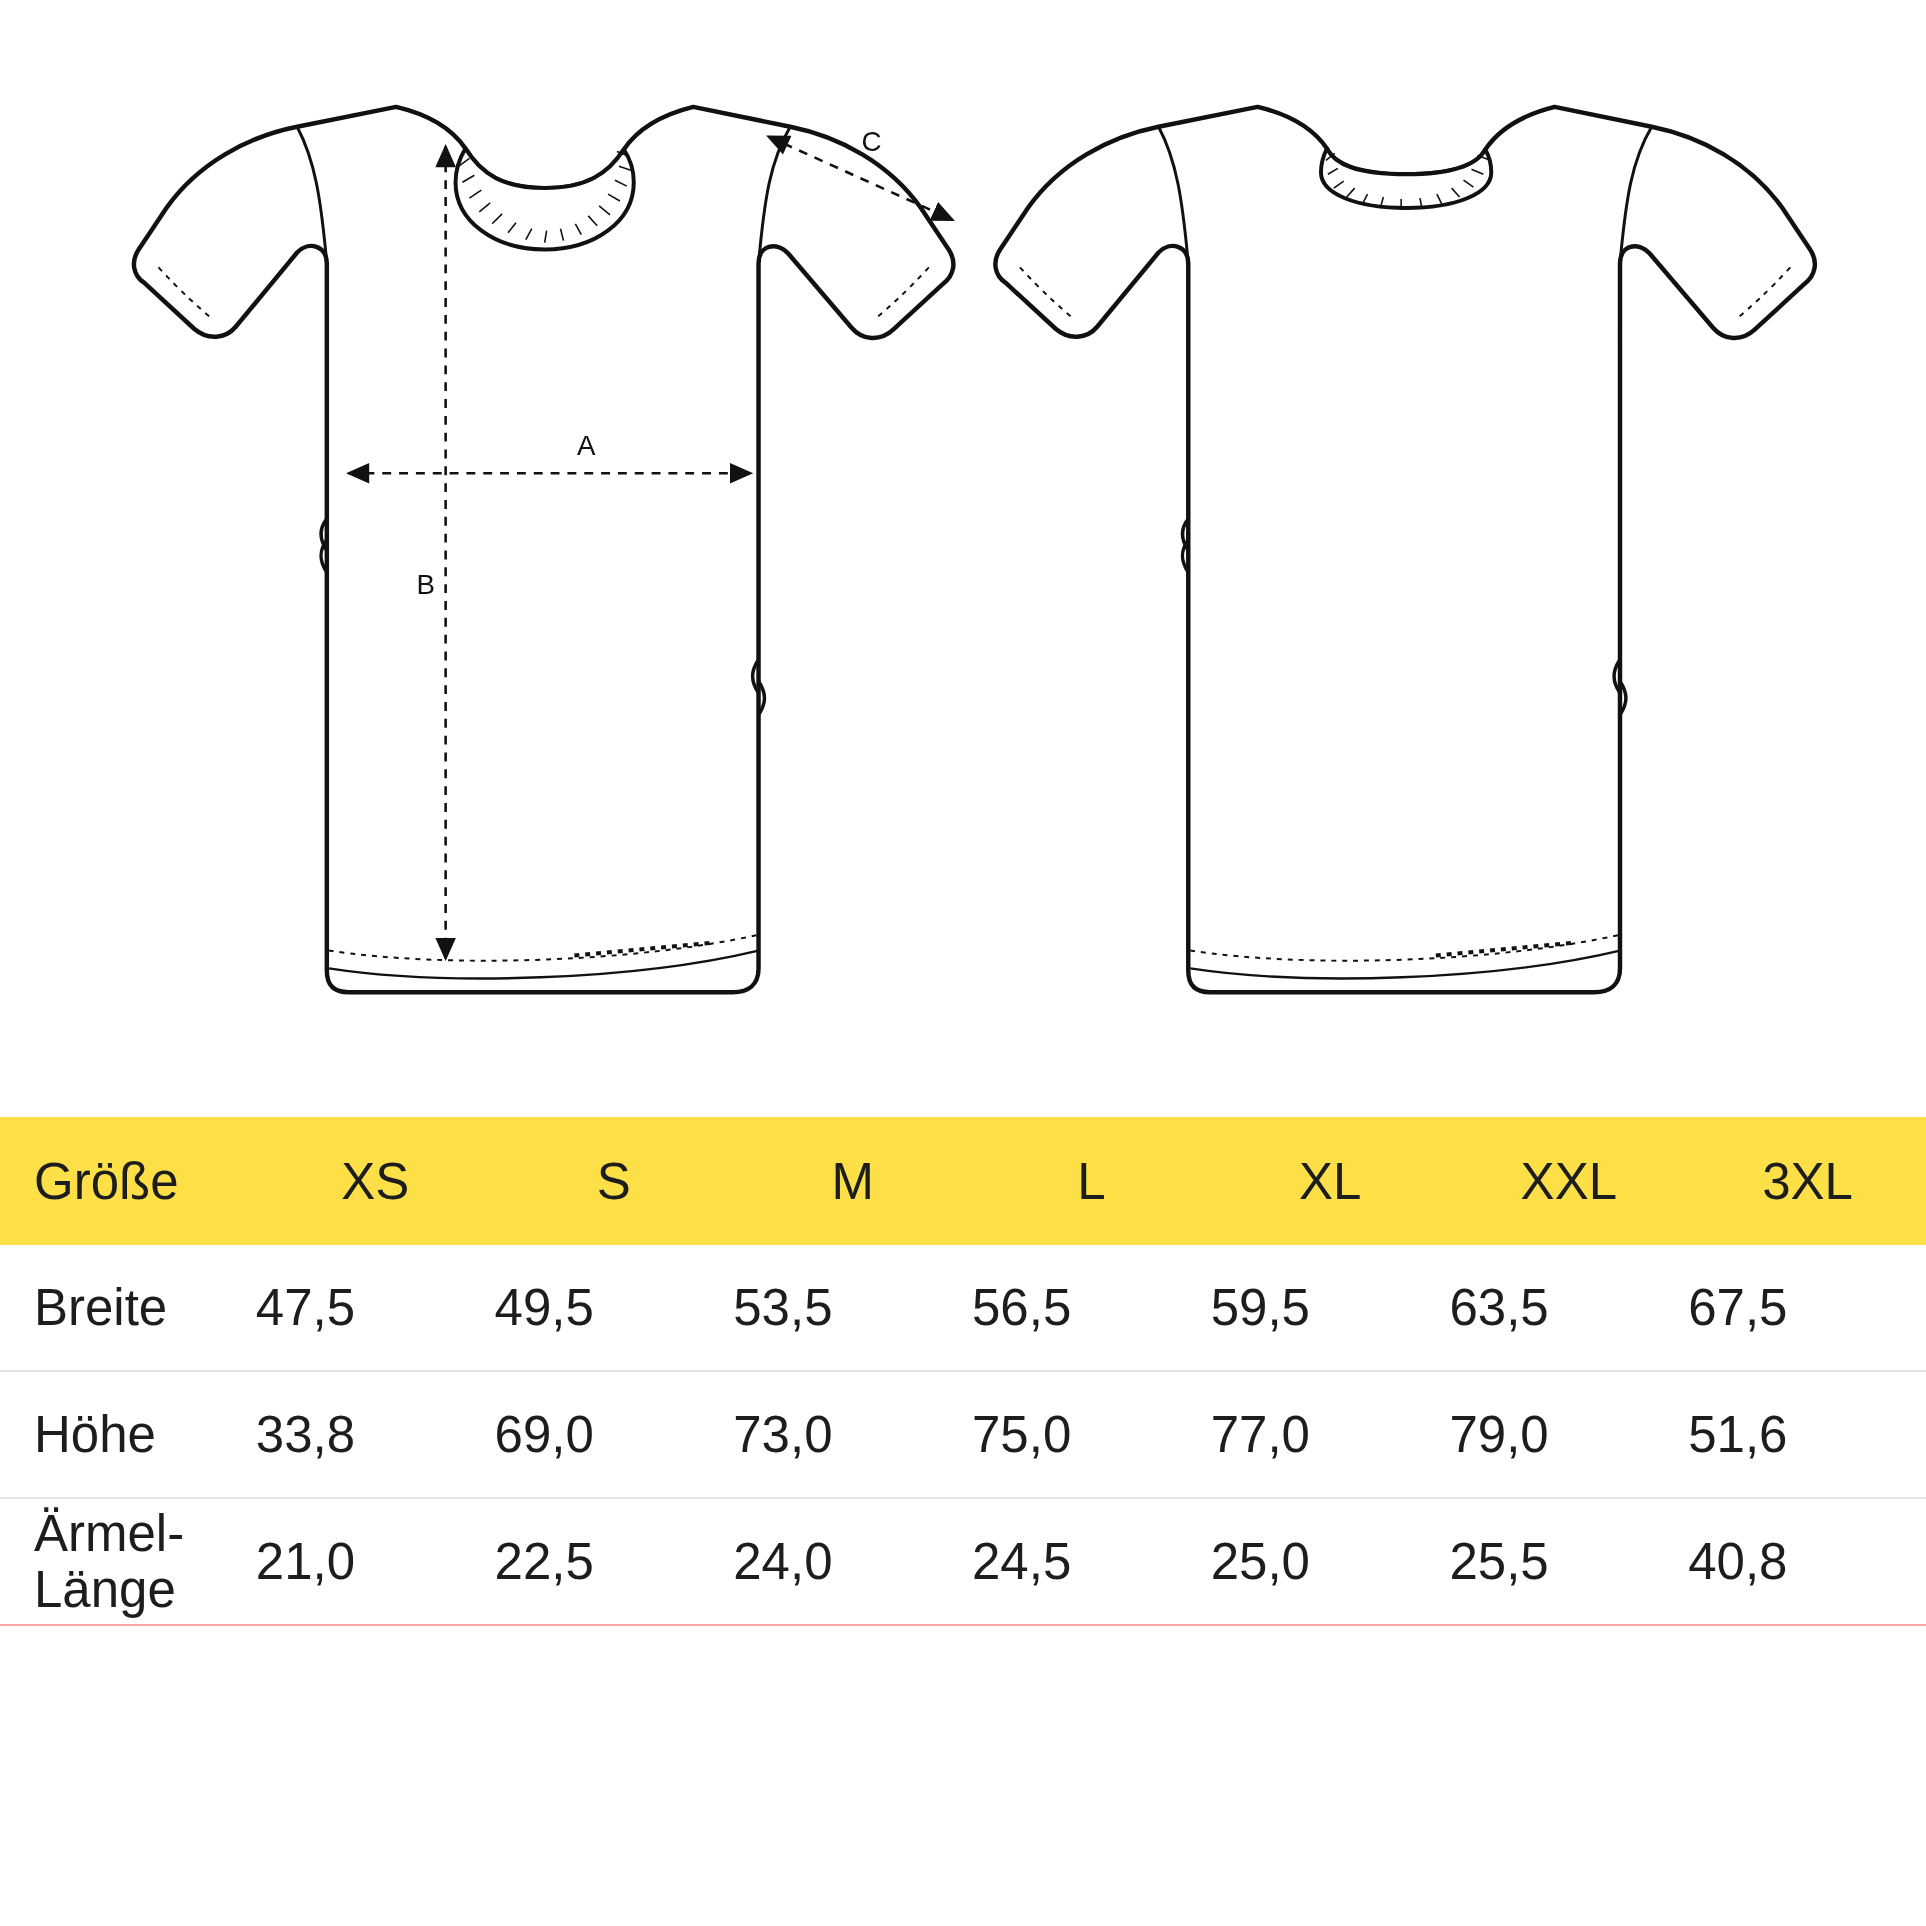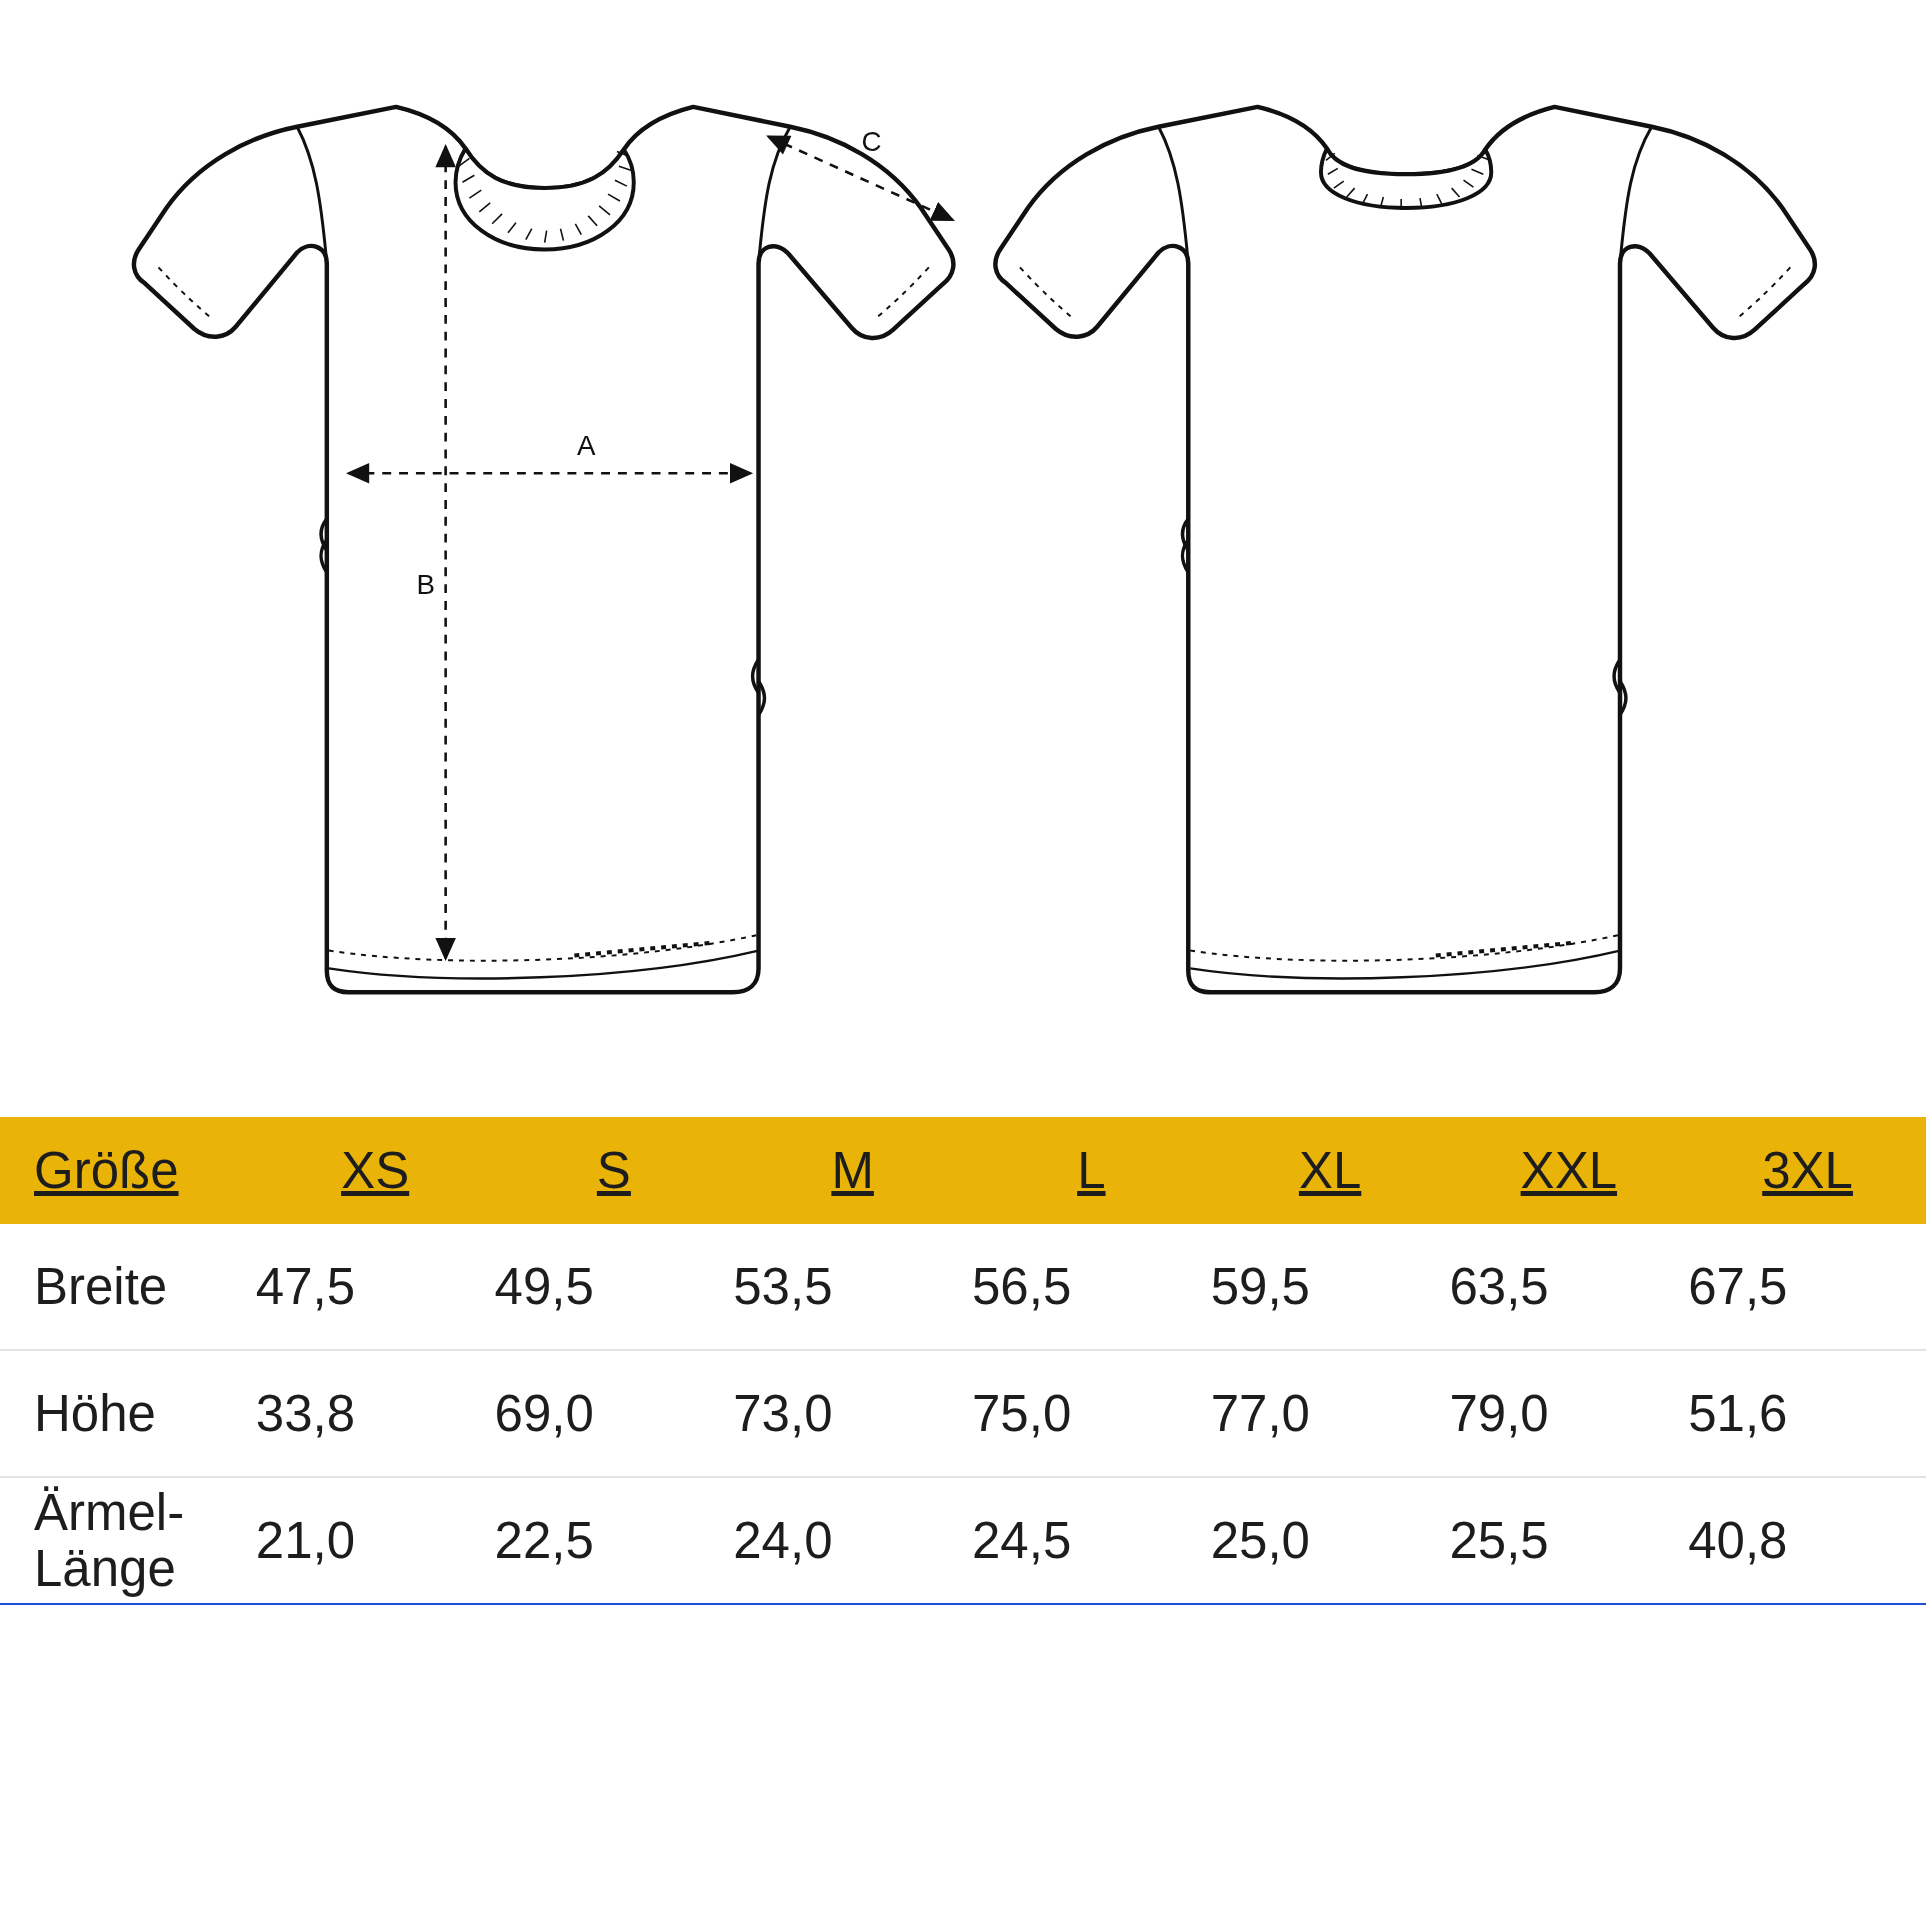--- a/index.html
+++ b/index.html
@@ -49,38 +49,37 @@
 
   .size-table th, .size-table td {
     border-bottom: 2px solid #e2e2e2;
     padding: 0;
     vertical-align: middle;
     font-weight: normal;
     font-size: 51px;
     color: #1d1d1d;
   }
   .size-table thead th {
-    background: #eab308;
-    height: 107px;
+    background: #fde047;
+    height: 128px;
     border-bottom: none;
     font-size: 51px;
-    text-decoration: underline;
   }
   .size-table tbody td {
     height: 125px;
   }
   .row-head {
     text-align: left !important;
     padding-left: 34px !important;
   }
   .row-head-tall {
     line-height: 1.08;
   }
   .size-table tbody tr:last-child td {
-    border-bottom: 2px solid #1d4ed8;
+    border-bottom: 2px solid #fca5a5;
   }
 </style>
 </head>
 <body>
 
 <div class="page">
 
   <div class="illustration">
     <svg viewBox="0 0 1946 1120" xmlns="http://www.w3.org/2000/svg">
       <defs>

